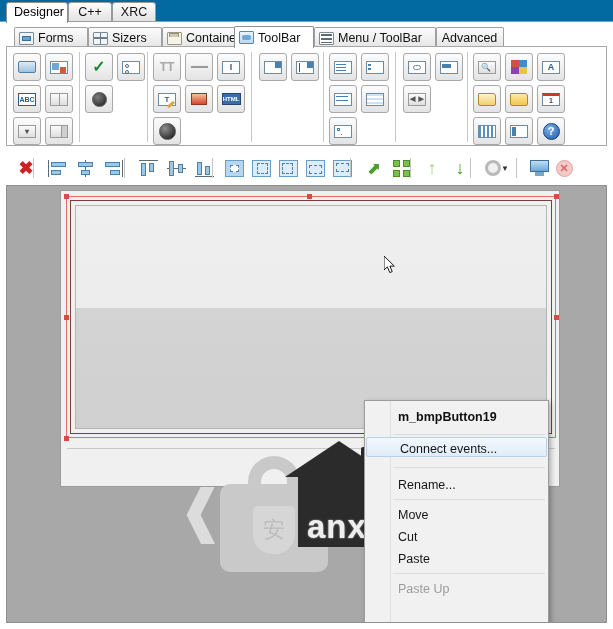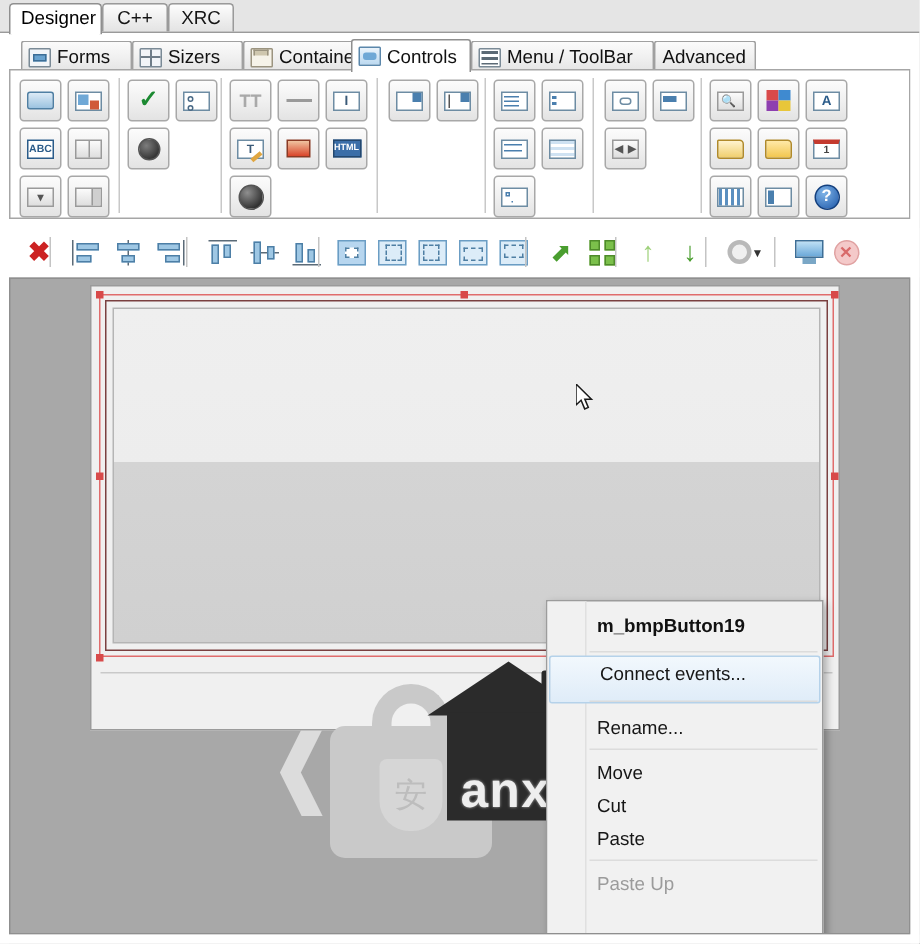--- a/index.html
+++ b/index.html
@@ -14,21 +14,21 @@
   #app {
     position: relative;
     width: 613px; height: 629px;
     background: #ffffff;
   }
 
   
   .tabbar-top {
     position: absolute; left: 0; top: 0;
     width: 613px; height: 22px;
-    background: #e5e5e5;
+    background: #0369a1;
   }
   .ttab {
     position: absolute; top: 2px; height: 20px;
     border: 1px solid #9a9a9a;
     border-bottom: none;
     border-radius: 3px 3px 0 0;
     background: linear-gradient(to bottom, #fdfdfd 0%, #ececec 60%, #e2e2e2 100%);
     font-size: 12.5px; color: #141414;
     line-height: 19px; text-align: center;
     padding: 0 7px;
@@ -290,21 +290,21 @@
     border-right: 1px solid #e0e0e0;
   }
   .ctx-title {
     position: absolute; left: 0; top: 0; width: 100%; height: 32px;
     line-height: 32px;
     padding-left: 33px;
     font-size: 12.5px; font-weight: bold; color: #111;
     white-space: nowrap;
   }
   .ctx-item {
-    position: absolute; left: 0; width: 100%; height: 32px;
+    position: absolute; left: 0; width: 100%; height: 20px;
     line-height: 24px;
     padding-left: 33px;
     font-size: 12.5px; color: #161616;
     white-space: nowrap;
   }
   .ctx-item.disabled { color: #9b9b9b; }
   .ctx-item.hl {
     background: linear-gradient(to bottom,#f2f8fd,#dfecf8);
     border: 1px solid #b5d2ea;
     border-radius: 2px;
@@ -347,21 +347,21 @@
     <div class="stab" style="left:14px;width:74px;">
       <span class="stab-ico ico-forms"></span>
       <span>Forms</span>
     </div>
     <div class="stab" style="left:162px;width:97px;">
       <span class="stab-ico ico-containers"></span>
       <span>Containers</span>
     </div>
     <div class="stab active" style="left:234px;width:80px;">
       <span class="stab-ico ico-controls"></span>
-      <span>Controls</span>
+      <span>ToolBar</span>
     </div>
     <div class="stab" style="left:314px;width:122px;">
       <span class="stab-ico ico-menu"></span>
       <span>Menu / ToolBar</span>
     </div>
     <div class="stab" style="left:436px;width:68px;justify-content:center;">
       <span>Advanced</span>
     </div>
   </div>
 

